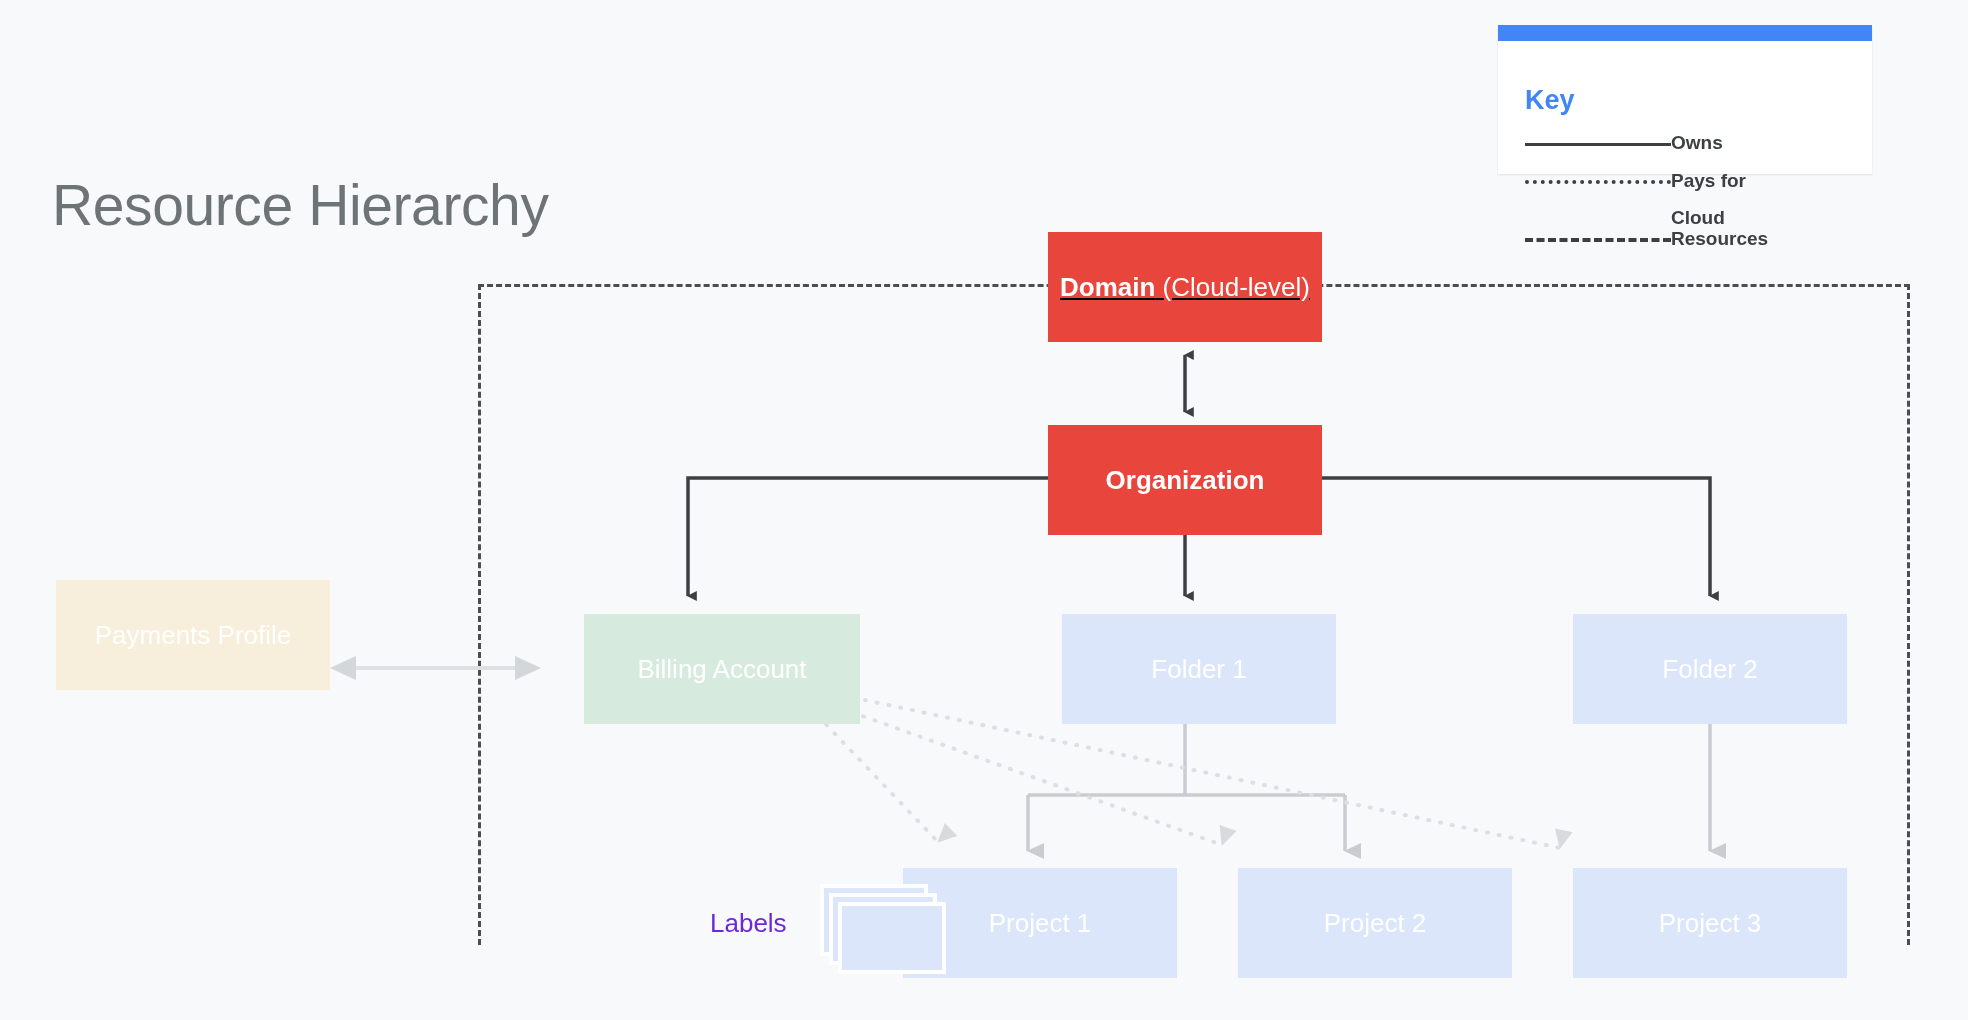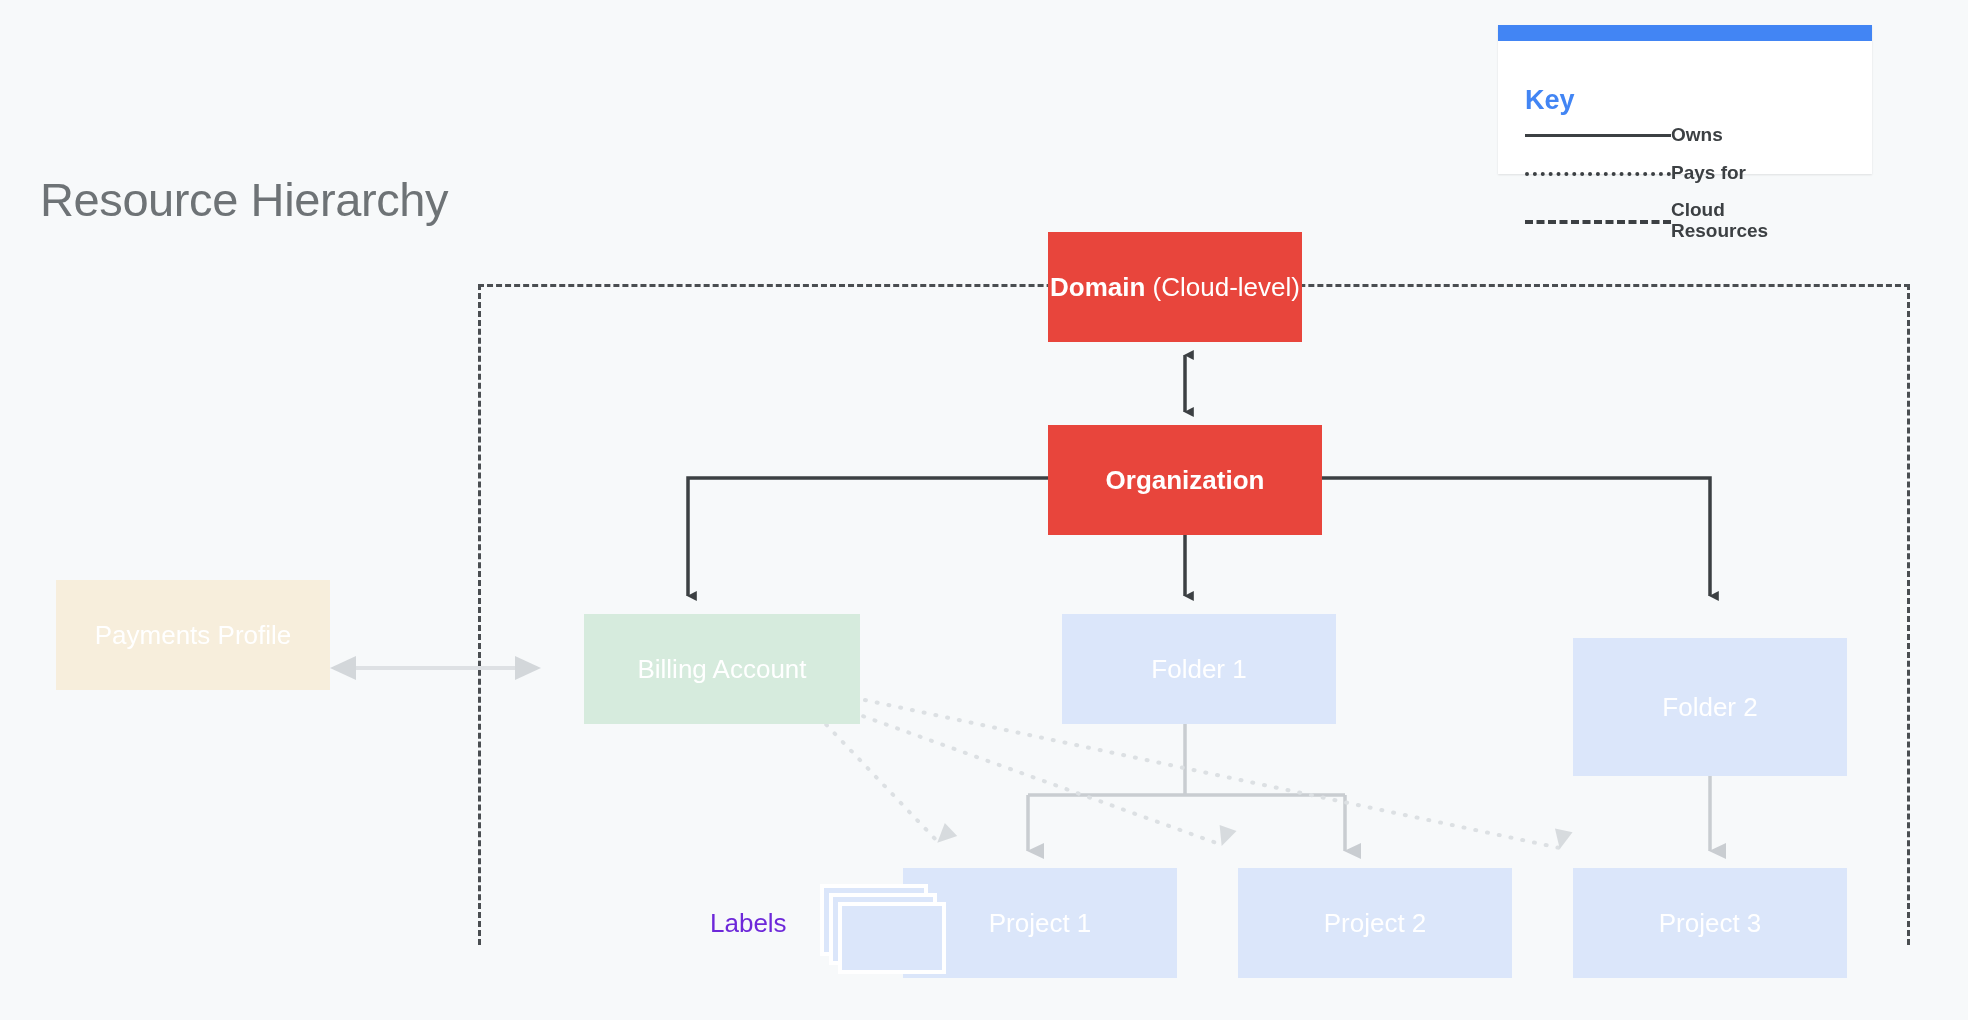--- a/index.html
+++ b/index.html
@@ -6,39 +6,39 @@
   html, body {
     width: 1968px; height: 1020px;
     background: #F7F9FA;
     font-family: "Liberation Sans", sans-serif;
     overflow: hidden;
   }
   #stage { position: relative; width: 1968px; height: 1020px; }
 
   
   .page-title {
-    position: absolute; left: 40px; top: 172px;
-    font-size: 47px; font-weight: 400; color: #6E7376;
+    position: absolute; left: 52px; top: 172px;
+    font-size: 57px; font-weight: 400; color: #6E7376;
     letter-spacing: -0.4px; white-space: nowrap;
   }
 
   
   .key-card {
     position: absolute; left: 1498px; top: 25px;
     width: 374px; height: 149px;
     background: #FFFFFF;
     box-shadow: 0 1px 2px rgba(0,0,0,0.10);
   }
   .key-topbar { width: 100%; height: 16px; background: #4285F4; }
   .key-title {
     position: absolute; left: 27px; top: 60px;
     font-size: 27px; font-weight: 700; color: #4285F4;
   }
   .key-rows { position: absolute; left: 27px; top: 100px; width: 330px; }
-  .key-row { display: flex; align-items: center; margin-bottom: 17px; }
+  .key-row { display: flex; align-items: flex-end; margin-bottom: 17px; margin-top: 8px; }
   .key-sample { width: 146px; flex: 0 0 146px; height: 20px; position: relative; }
   .key-sample i {
     position: absolute; left: 0; top: 9px; width: 146px;
     display: block; border-top-width: 3px; border-top-color: #3C4043;
   }
   .ks-solid  i { border-top-style: solid; }
   .ks-dotted i { border-top-style: dotted; border-top-width: 4px; }
   .ks-dashed i { border-top-style: dashed; border-top-width: 4px; }
   .key-label {
     font-size: 19px; font-weight: 700; color: #3C4043;
@@ -68,26 +68,26 @@
   .node-red .label .reg { font-weight: 400; }
 
   .node-beige { background: #F7EEDC; }
   .node-green { background: #D6EBDD; }
   .node-blue  { background: #DBE6FA; }
   .node-beige .label, .node-green .label, .node-blue .label {
     color: #FFFFFF; font-size: 26px; font-weight: 400;
   }
 
   
-  #node-domain       { left: 1048px; top: 232px; width: 254px; height: 110px; }
+  #node-domain       { left: 1048px; top: 232px; width: 274px; height: 110px; text-decoration: underline; }
   #node-organization { left: 1048px; top: 425px; width: 274px; height: 110px; }
   #node-payments     { left: 56px;   top: 580px; width: 274px; height: 110px; }
   #node-billing      { left: 541px;  top: 614px; width: 276px; height: 110px; margin-left: 43px; }
   #node-folder1      { left: 1048px; top: 614px; width: 274px; height: 110px; margin-left: 14px; }
-  #node-folder2      { left: 1573px; top: 614px; width: 274px; height: 138px; margin-top: 24px; }
+  #node-folder2      { left: 1573px; top: 614px; width: 274px; height: 110px; }
   #node-project1     { left: 903px;  top: 868px; width: 274px; height: 110px; }
   #node-project2     { left: 1238px; top: 868px; width: 274px; height: 110px; }
   #node-project3     { left: 1573px; top: 868px; width: 274px; height: 110px; }
 
   
   .labels-text {
     position: absolute; left: 710px; top: 908px;
     font-size: 26px; color: #6d28d9;
   }
   .label-stack { position: absolute; left: 820px; top: 884px; width: 130px; height: 90px; }

